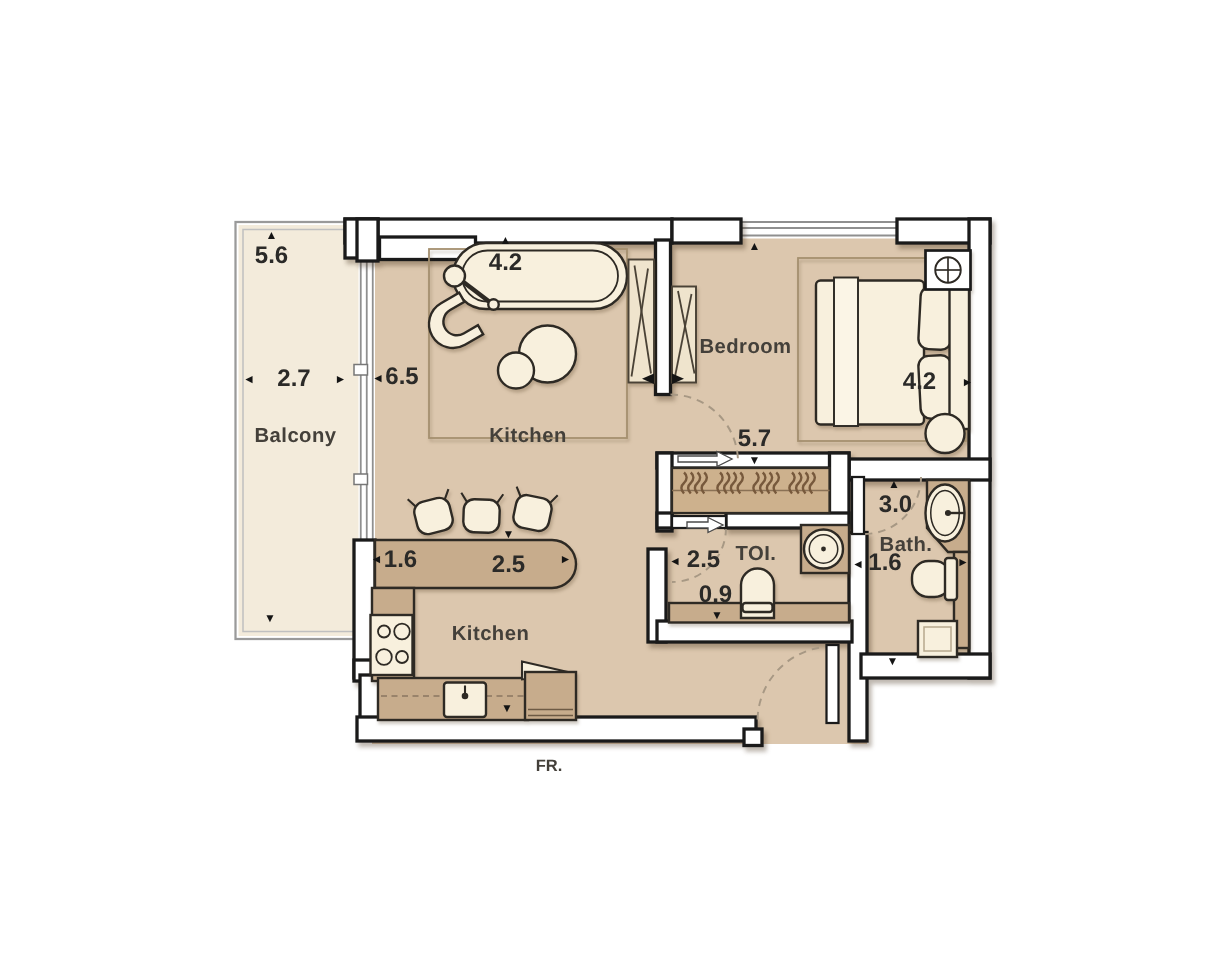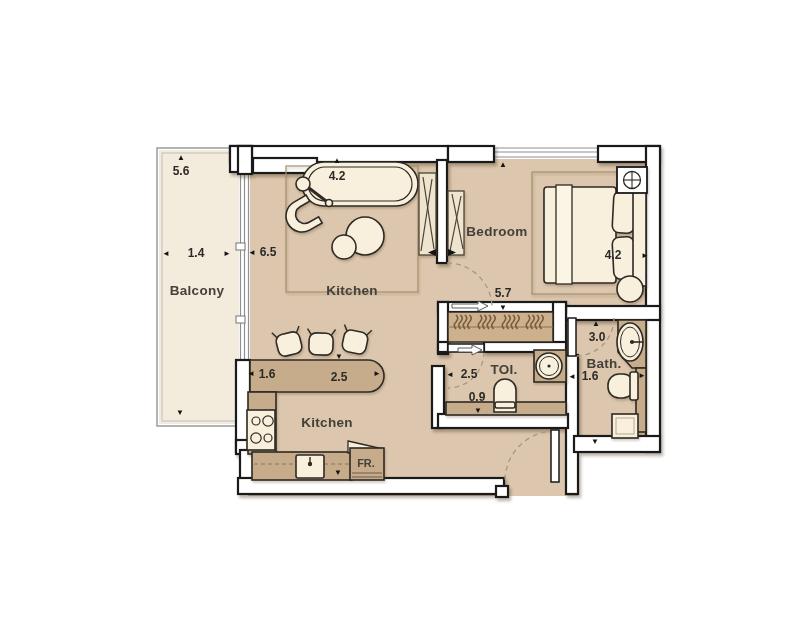--- a/index.html
+++ b/index.html
@@ -2,22 +2,22 @@
 <html style="--c-floor: #dcc7ae; --c-balcony_floor: #f3ebdb; --c-counter: #c7ac8c; --c-closet: #cdb18d; --c-furniture: #f8f0dd; --c-wall: #ffffff; --c-outline: #1a1a1a; --c-accent_dash: #a79884;"><head>
 <meta charset="utf-8">
 <style>
   html,body{margin:0;padding:0;background:#ffffff;}
   #canvas{position:relative;width:809px;height:640px;background:#fff;overflow:hidden;
           font-family:"Liberation Sans",sans-serif;}
   #plan-svg{position:absolute;left:0;top:0;}
   #labels{position:absolute;left:0;top:0;width:809px;height:640px;}
   .lbl{position:absolute;transform:translate(-50%,-50%);white-space:nowrap;}
   .room{font-weight:bold;font-size:13.5px;color:#44403a;letter-spacing:.3px;}
-  .dim{font-weight:bold;font-size:12px;color:#2b2a28;}
-  .small{font-weight:bold;font-size:11px;color:#44403a;}
+  .dim{font-weight:bold;font-size:16px;color:#2b2a28;}
+  .small{font-weight:bold;font-size:11px;color:#44403a;margin-top:48px;}
   .arr{font-size:8px;color:#141414;}
   .walls-shadow{filter:drop-shadow(2px 3px 1.5px rgba(70,50,25,.35));}
   .soft-shadow{filter:drop-shadow(1.5px 2px 1px rgba(70,50,25,.25));}
   .furn{fill:var(--c-furniture,#f8f0dd);stroke:#2e2a24;stroke-width:1.6;}
   .wall{fill:var(--c-wall,#ffffff);stroke:var(--c-outline,#1a1a1a);stroke-width:2.2;}
   .counter{fill:var(--c-counter,#c7ac8c);stroke:#2e2a24;stroke-width:1.6;}
   .dash{fill:none;stroke:var(--c-accent_dash,#a79884);stroke-width:1.3;stroke-dasharray:5 4;}
   .winline{stroke:#8f8f8f;stroke-width:1.2;}
   .rug{fill:none;stroke:#a5906f;stroke-width:1.2;}
 </style>
@@ -199,21 +199,21 @@
 <div id="labels">
   <span class="lbl room" style="left:197px;top:290px">Balcony</span>
   <span class="lbl room" style="left:352px;top:290px">Kitchen</span>
   <span class="lbl room" style="left:497px;top:231px">Bedroom</span>
   <span class="lbl room" style="left:327px;top:422px">Kitchen</span>
   <span class="lbl room" style="left:504px;top:369px">TOI.</span>
   <span class="lbl room" style="left:604px;top:363px">Bath.</span>
   <span class="lbl small" style="left:366px;top:463px">FR.</span>
 
   <span class="lbl dim" style="left:181px;top:171px">5.6</span>
-  <span class="lbl dim" style="left:196px;top:253px">1.4</span>
+  <span class="lbl dim" style="left:196px;top:253px">2.7</span>
   <span class="lbl dim" style="left:268px;top:252px">6.5</span>
   <span class="lbl dim" style="left:337px;top:176px">4.2</span>
   <span class="lbl dim" style="left:613px;top:255px">4.2</span>
   <span class="lbl dim" style="left:503px;top:293px">5.7</span>
   <span class="lbl dim" style="left:597px;top:337px">3.0</span>
   <span class="lbl dim" style="left:590px;top:376px">1.6</span>
   <span class="lbl dim" style="left:469px;top:374px">2.5</span>
   <span class="lbl dim" style="left:477px;top:397px">0.9</span>
   <span class="lbl dim" style="left:267px;top:374px">1.6</span>
   <span class="lbl dim" style="left:339px;top:377px">2.5</span>

